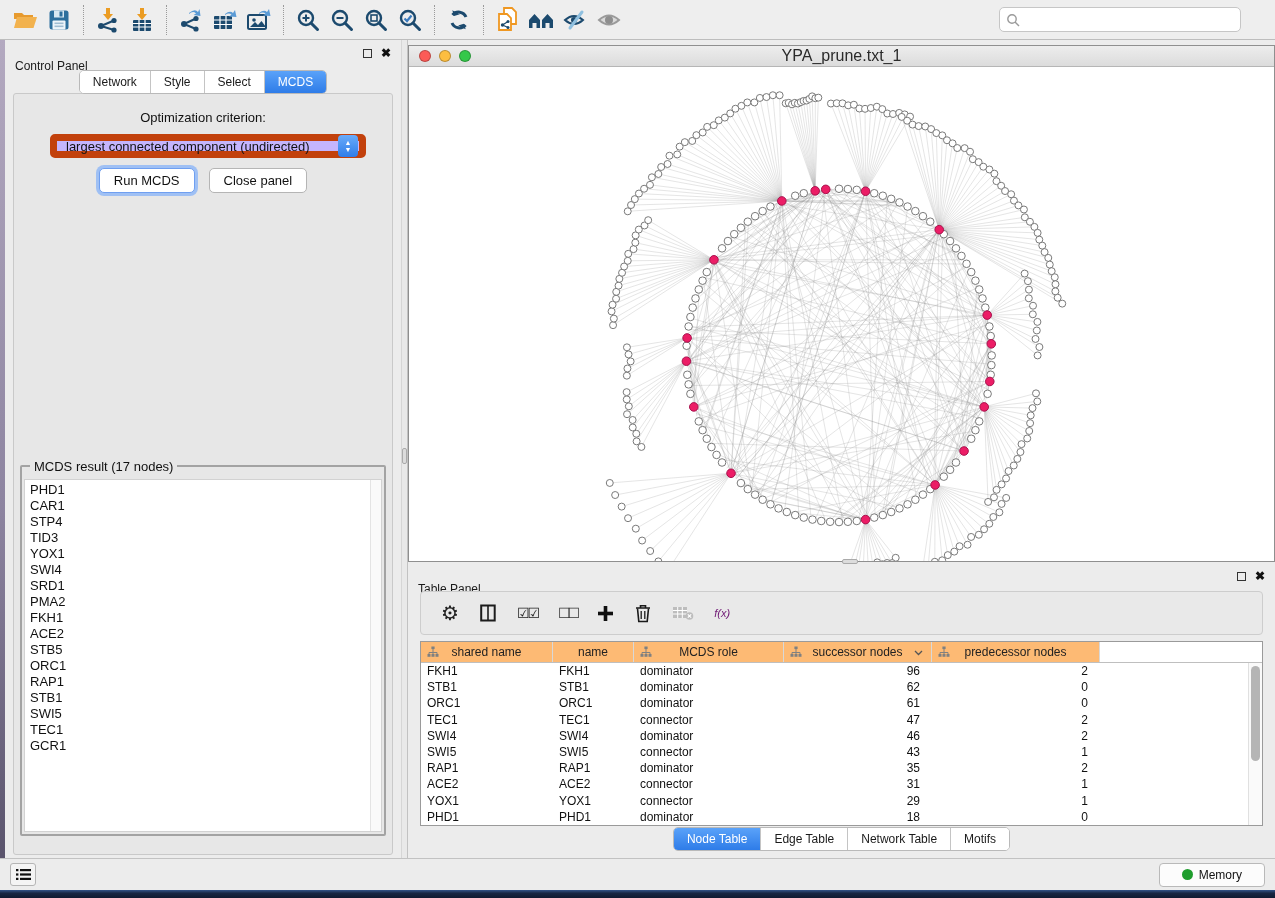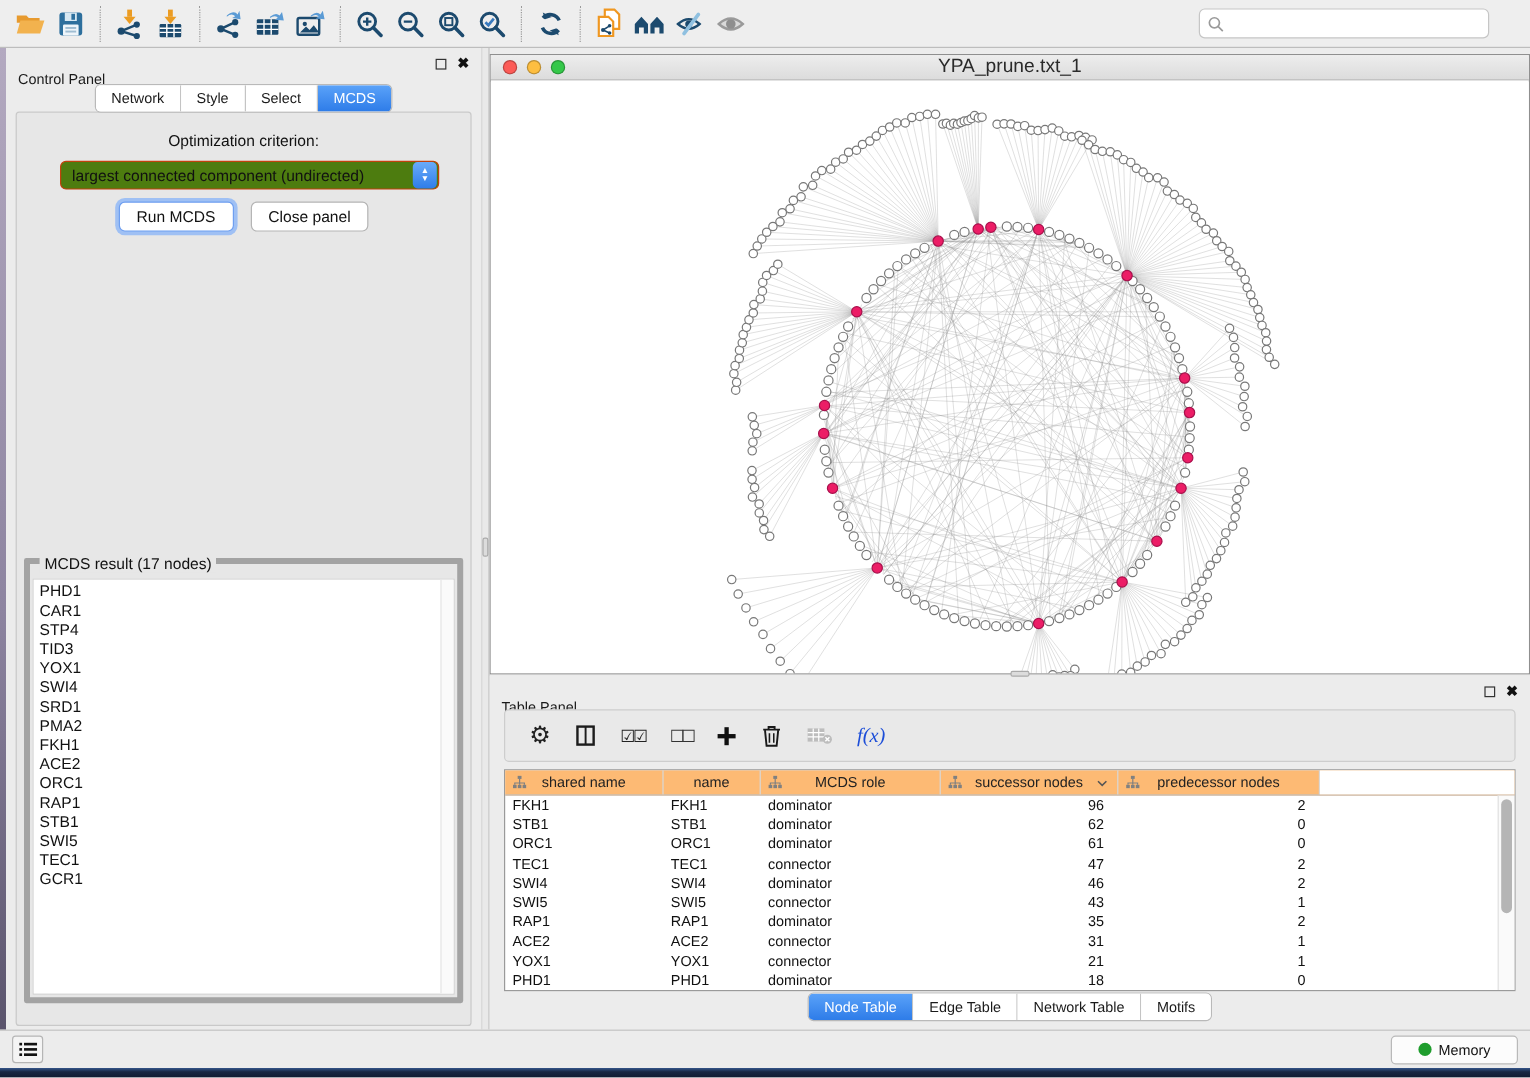--- a/index.html
+++ b/index.html
@@ -32,34 +32,34 @@
 
   .seg-tabs { position:absolute; top:30px; left:0; right:0; display:flex; justify-content:center; z-index:2; }
   .seg-group { display:flex; border:1px solid #b9b9b9; border-radius:5px; overflow:hidden; background:#fff; }
   .seg-tab { padding:4px 13px; font-size:12px; color:#1a1a1a; background:#fff; border-right:1px solid #c4c4c4; cursor:default; }
   .seg-tab:last-child { border-right:none;text-align:right; }
   .seg-tab.selected { background:linear-gradient(#5aa2f9,#2e7ce8); color:#fff; }
 
   .cp-body { position:absolute; top:53px; left:8px; right:8px; bottom:3px; background:#e7e7e7;
              border:1px solid #c9c9c9; border-radius:3px; }
   .opt-label { position:absolute; top:16px; left:0; right:0; text-align:center; font-size:13px; color:#111; }
-  .combo { position:absolute; top:40px; left:36px; width:316px; height:24px; background:#4d7c0f;
-           border:1px solid #c2410c; border-radius:5px; display:flex; align-items:center; }
+  .combo { position:absolute; top:40px; left:36px; width:316px; height:24px; background:#c4b5fd;
+           border:7px solid #c2410c; border-radius:5px; display:flex; align-items:center; }
   .combo-value { flex:1; font-size:13px; color:#111; padding-left:9px; white-space:nowrap; overflow:hidden; }
   .combo-stepper { width:20px; height:22px; margin-right:1px; border-radius:4px;
                    background:linear-gradient(#69abfa,#2f7de9); display:flex; flex-direction:column;
                    align-items:center; justify-content:center; color:#fff; }
   .combo-stepper span { font-size:7px; line-height:7px; }
   .btn-row { position:absolute; top:74px; left:0; right:0; display:flex; justify-content:center; gap:14px; }
   .mac-btn { font-size:13px; color:#111; background:#fff; border:1px solid #b5b5b5; border-radius:5px;
              padding:4px 14px; font-family:"Liberation Sans", sans-serif; }
   .mac-btn.focused { border-color:#6f9ff0; box-shadow:0 0 0 3px rgba(100,160,255,.55); }
 
   .groupbox { position:absolute; top:371px; left:6px; right:6px; height:371px;
-              border:5px solid #a3a3a3; border-radius:2px; }
+              border:2px solid #a3a3a3; border-radius:2px; }
   .groupbox-legend { position:absolute; top:-8px; left:8px; background:#e7e7e7; padding:0 4px;
                      font-size:13px; color:#111; }
   .mcds-list { position:absolute; top:12px; left:2px; right:2px; bottom:2px; background:#fff;
                border:1px solid #d2d2d2; overflow:hidden; }
   .mcds-list-inner { padding:2px 0 0 5px; }
   .mcds-item { font-size:13px; color:#111; line-height:16px; }
   .mcds-scroll { position:absolute; top:0; bottom:0; right:0; width:11px; background:#fafafa;
                  border-left:1px solid #e4e4e4; }
 
   
@@ -83,21 +83,21 @@
   .table-panel { position:absolute; top:563px; left:408px; right:0; bottom:40px; background:#ececec; }
   .h-handle { position:absolute; top:-4px; left:50%; width:16px; height:5px; background:#dcdcdc;
               border:1px solid #aaa; border-radius:2px; }
   .tp-toolbar { position:absolute; top:28px; left:12px; right:12px; height:44px; background:#e9e9e9;
                 border:1px solid #cdcdcd; border-radius:4px; display:flex; align-items:center;
                 gap:20px; padding-left:20px; }
   .tp-icon { display:flex; align-items:center; justify-content:center; }
   .gear-glyph { font-size:20px; color:#222; line-height:1; }
   .chk-glyph { font-size:14px; color:#222; letter-spacing:-2px; }
   .unchk-glyph { font-size:14px; color:#333; letter-spacing:-3px; }
-  .fx-glyph { font-family:Liberation Serif, serif; font-style:italic; font-size:17px; color:#1d4ed8; }
+  .fx-glyph { font-family:Liberation Sans, sans-serif; font-style:italic; font-size:11px; color:#701a75; }
 
   .tp-table { position:absolute; top:78px; left:12px; right:12px; bottom:32px; background:#fff;
               border:1px solid #9a9a9a; }
   .tp-thead { display:flex; height:21px; background:#fdba74; border-bottom:1px solid #bfbfbf; }
   .th-cell { position:relative; display:flex; align-items:center; justify-content:center;
              border-right:1px solid #d8d8d8; font-size:12px; color:#222; }
   .th-cell .col-icon { position:absolute; left:6px; top:4px; }
   .th-cell .sort-chev { position:absolute; right:8px; top:8px; }
   .th-filler { flex:1; background:#fff; border-right:none; }
   .tp-rows { position:absolute; top:21px; left:0; right:14px; bottom:0; overflow:hidden; }
@@ -302,20 +302,21 @@
             <div class="mcds-item">PHD1</div>
             <div class="mcds-item">CAR1</div>
             <div class="mcds-item">STP4</div>
             <div class="mcds-item">TID3</div>
             <div class="mcds-item">YOX1</div>
             <div class="mcds-item">SWI4</div>
             <div class="mcds-item">SRD1</div>
             <div class="mcds-item">PMA2</div>
             <div class="mcds-item">FKH1</div>
             <div class="mcds-item">ACE2</div>
+            <div class="mcds-item">STB5</div>
             <div class="mcds-item">ORC1</div>
             <div class="mcds-item">RAP1</div>
             <div class="mcds-item">STB1</div>
             <div class="mcds-item">SWI5</div>
             <div class="mcds-item">TEC1</div>
             <div class="mcds-item">GCR1</div>
           </div>
         <div class="mcds-scroll"></div>
       </div>
     </div>
@@ -1224,21 +1225,21 @@
           <div class="t-cell left" style="width: 132px;">ACE2</div>
           <div class="t-cell left" style="width: 81px;">ACE2</div>
           <div class="t-cell left" style="width: 150px;">connector</div>
           <div class="t-cell right" style="width: 148px;">31</div>
           <div class="t-cell right" style="width: 168px;">1</div>
         </div>
         <div class="t-row">
           <div class="t-cell left" style="width: 132px;">YOX1</div>
           <div class="t-cell left" style="width: 81px;">YOX1</div>
           <div class="t-cell left" style="width: 150px;">connector</div>
-          <div class="t-cell right" style="width: 148px;">21</div>
+          <div class="t-cell right" style="width: 148px;">29</div>
           <div class="t-cell right" style="width: 168px;">1</div>
         </div>
         <div class="t-row">
           <div class="t-cell left" style="width: 132px;">PHD1</div>
           <div class="t-cell left" style="width: 81px;">PHD1</div>
           <div class="t-cell left" style="width: 150px;">dominator</div>
           <div class="t-cell right" style="width: 148px;">18</div>
           <div class="t-cell right" style="width: 168px;">0</div>
         </div>
       </div>

